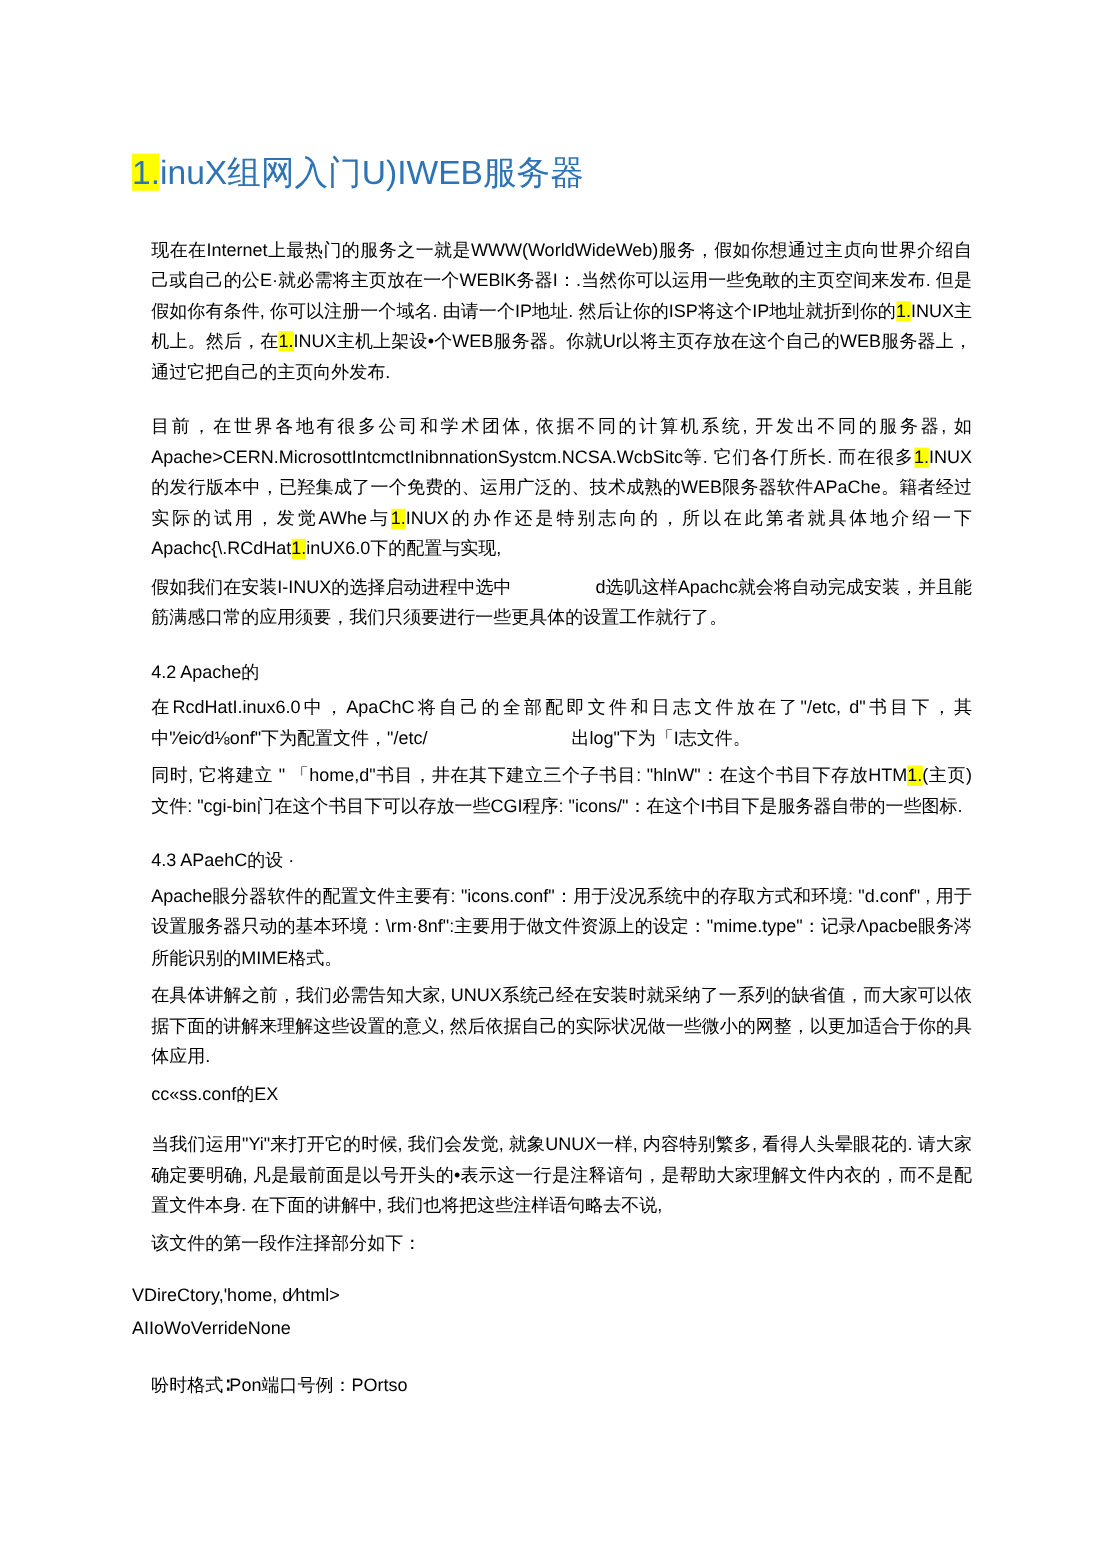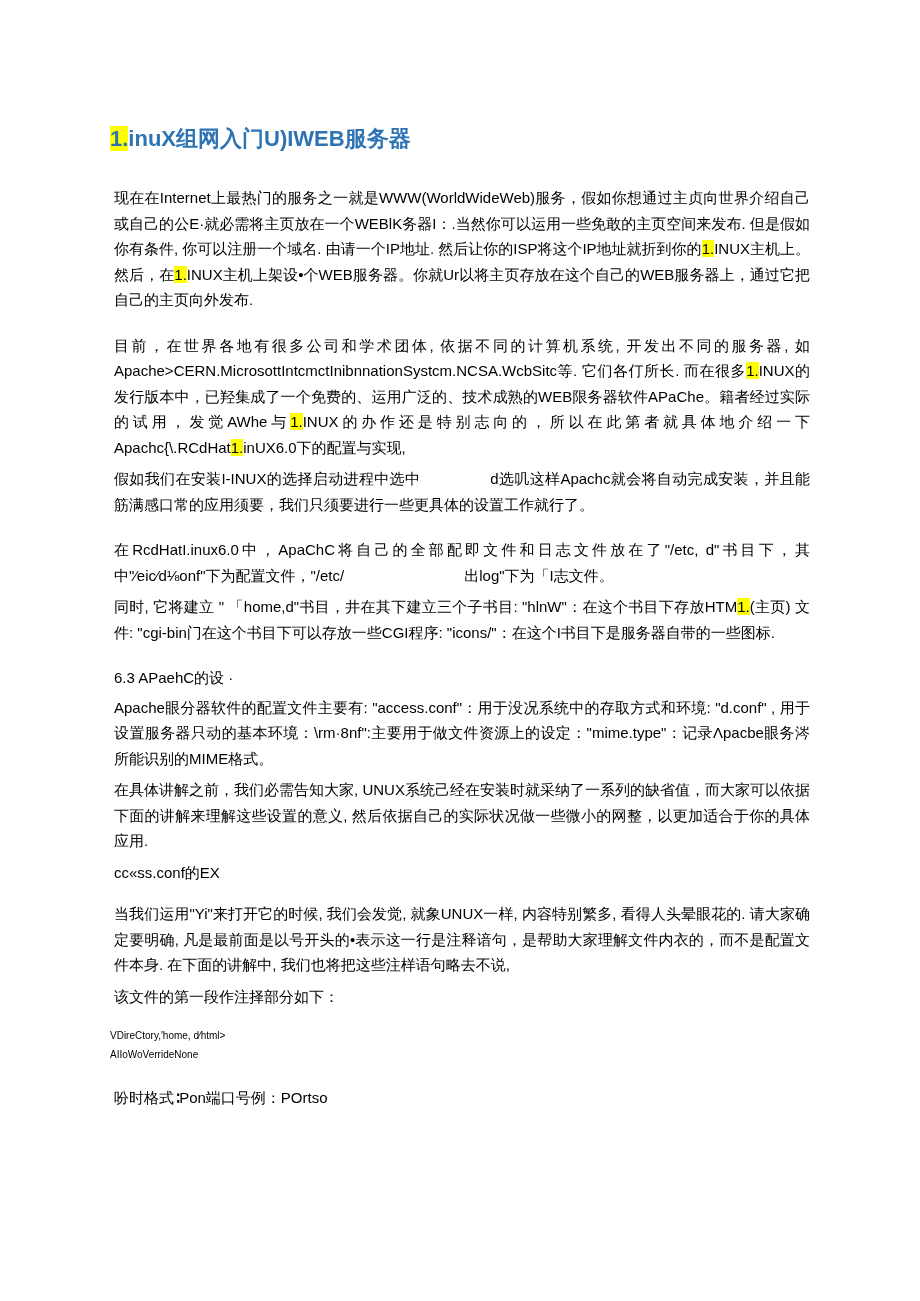--- a/index.html
+++ b/index.html
@@ -13,41 +13,41 @@
     width: 920px;
     min-height: 1301px;
     margin: 0 auto;
     padding: 120px 110px 60px 110px;
     box-sizing: border-box;
     line-height: 1.7;
     font-size: 15px;
   }
   h1.title {
     color: #2e74b5;
-    font-size: 22px;
-    font-weight: 700;
+    font-size: 28px;
+    font-weight: 400;
     margin: 0 0 28px 0;
   }
   .hl {
     background: #ffff00;
   }
   p {
-    margin: 0 0 6px 4px;
+    margin: 0 0 6px 16px;
     text-align: justify;
   }
   .para-block { margin-bottom: 20px; }
   .section-head {
     margin-top: 8px;
     margin-bottom: 4px;
   }
   .gap { display:inline-block; width:70px; }
   .gap2 { display:inline-block; width:120px; }
   .code-line {
     margin: 2px 0;
-    font-size: 10px;
+    font-size: 15px;
   }
   .small-space { height: 10px; }
 </style>
 </head>
 <body>
 
 <div class="page">
 
   <h1 class="title">
     <span class="hl">1.</span><span>inuX组网入门U)IWEB服务器</span>
@@ -61,32 +61,33 @@
 
   <div class="para-block">
     <p>
       <span>目前，在世界各地有很多公司和学术团体, 依据不同的计算机系统, 开发出不同的服务器, 如Apache&gt;CERN.MicrosottIntcmctInibnnationSystcm.NCSA.WcbSitc等. 它们各仃所长. 而在很多</span><span class="hl">1.</span><span>INUX的发行版本中，已羟集成了一个免费的、运用广泛的、技术成熟的WEB限务器软件APaChe。籍者经过实际的试用，发觉AWhe与</span><span class="hl">1.</span><span>INUX的办作还是特别志向的，所以在此第者就具体地介绍一下Apachc{\.RCdHat</span><span class="hl">1.</span><span>inUX6.0下的配置与实现,</span>
     </p>
     <p>
       <span>假如我们在安装I-INUX的选择启动进程中选中</span><span class="gap"></span><span>d选叽这样Apachc就会将自动完成安装，并且能筋满感口常的应用须要，我们只须要进行一些更具体的设置工作就行了。</span>
     </p>
   </div>
 
+  <p class="section-head">4.2    Apache的</p>
   <div class="para-block">
     <p>
       <span>在RcdHatI.inux6.0中，ApaChC将自己的全部配即文件和日志文件放在了"/etc,   d"书目下，其中"⁄eic⁄d⅛onf"下为配置文件，"/etc/</span><span class="gap2"></span><span>出log"下为「I志文件。</span>
     </p>
     <p>
       <span>同时, 它将建立 " 「home,d"书目，井在其下建立三个子书目: "hlnW"：在这个书目下存放HTM</span><span class="hl">1.</span><span>(主页) 文件: "cgi-bin门在这个书目下可以存放一些CGI程序: "icons/"：在这个I书目下是服务器自带的一些图标.</span>
     </p>
   </div>
 
-  <p class="section-head">6.3    APaehC的设 ·</p>
+  <p class="section-head">4.3    APaehC的设 ·</p>
   <div>
-    <p>Apache眼分器软件的配置文件主要有: "access.conf"：用于没况系统中的存取方式和环境: "d.conf" , 用于设置服务器只动的基本环境：\rm·8nf":主要用于做文件资源上的设定："mime.type"：记录Λpacbe眼务涔所能识别的MIME格式。</p>
+    <p>Apache眼分器软件的配置文件主要有: "icons.conf"：用于没况系统中的存取方式和环境: "d.conf" , 用于设置服务器只动的基本环境：\rm·8nf":主要用于做文件资源上的设定："mime.type"：记录Λpacbe眼务涔所能识别的MIME格式。</p>
     <p>在具体讲解之前，我们必需告知大家, UNUX系统己经在安装时就采纳了一系列的缺省值，而大家可以依据下面的讲解来理解这些设置的意义, 然后依据自己的实际状况做一些微小的网整，以更加适合于你的具体应用.</p>
     <p>cc«ss.conf的EX</p>
     <div class="small-space"></div>
     <p>当我们运用"Yi"来打开它的时候, 我们会发觉, 就象UNUX一样, 内容特别繁多, 看得人头晕眼花的. 请大家确定要明确, 凡是最前面是以号开头的•表示这一行是注释谙句，是帮助大家理解文件内衣的，而不是配置文件本身. 在下面的讲解中, 我们也将把这些注样语句略去不说,</p>
     <p>该文件的第一段作注择部分如下：</p>
     <div class="small-space"></div>
     <p class="code-line">VDireCtory,'home,       d⁄html&gt;</p>
     <p class="code-line">AIIoWoVerrideNone</p>
     <div class="small-space"></div>
     <div class="small-space"></div>

